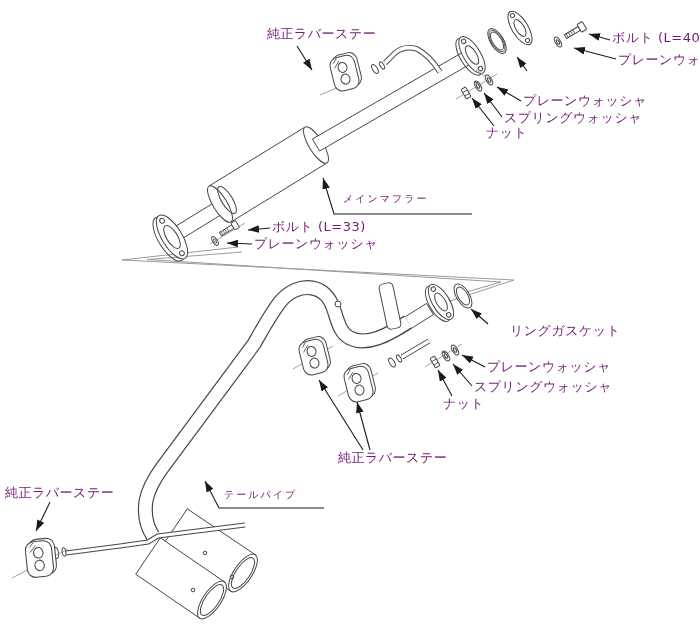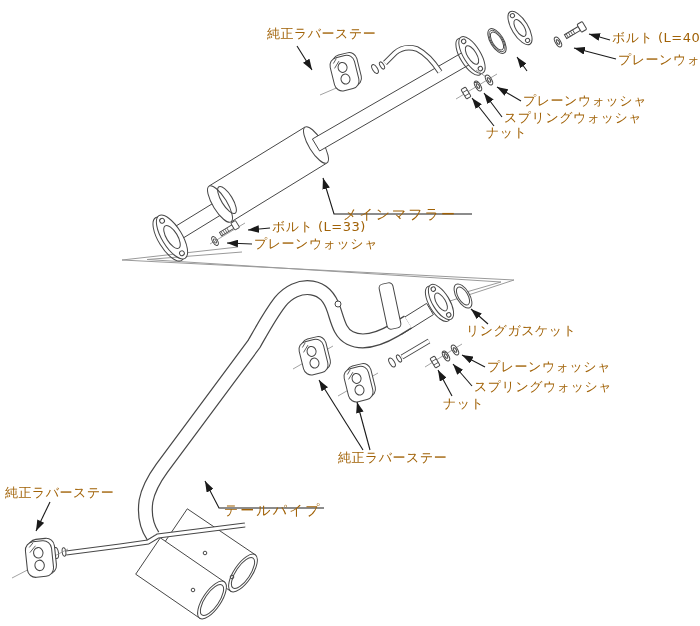--- a/index.html
+++ b/index.html
@@ -1,21 +1,21 @@
 <!DOCTYPE html>
 <html><head>
 <meta charset="utf-8">
 <style>
   html,body{margin:0;padding:0;background:#fff;}
   .stage{position:relative;width:700px;height:626px;background:#fff;overflow:hidden;
          font-family:"DejaVu Sans",sans-serif;}
   .stage svg{position:absolute;left:0;top:0;}
-  .lbl{position:absolute;font-size:13px;color:#a16207;letter-spacing:0.5px;
+  .lbl{position:absolute;font-size:13px;color:#701a75;letter-spacing:0.5px;
        white-space:nowrap;line-height:1.1;}
-  .lbl.big{font-size:14px;letter-spacing:2px;margin-top:14px;}
+  .lbl.big{font-size:10px;letter-spacing:2px;}
 </style>
 </head>
 <body>
 
 <div class="stage">
 
 <svg width="700" height="626" viewBox="0 0 700 626">
   <defs>
     <marker id="ah" viewBox="0 0 10 7" refX="10" refY="3.5" markerWidth="10" markerHeight="7" orient="auto">
       <path d="M0,0 L10,3.5 L0,7 Z" fill="#1a1a1a"></path>
@@ -219,21 +219,21 @@
 
   <div class="lbl" style="left:267px;top:27px">純正ラバーステー</div>
   <div class="lbl" style="left:612px;top:31px">ボルト (L=40)</div>
   <div class="lbl" style="left:618px;top:53px">プレーンウォッシャ</div>
   <div class="lbl" style="left:523px;top:94px">プレーンウォッシャ</div>
   <div class="lbl" style="left:504px;top:111px">スプリングウォッシャ</div>
   <div class="lbl" style="left:486px;top:126px">ナット</div>
   <div class="lbl big" style="left:343px;top:193px">メインマフラー</div>
   <div class="lbl" style="left:272px;top:220px">ボルト (L=33)</div>
   <div class="lbl" style="left:254px;top:237px">プレーンウォッシャ</div>
-  <div class="lbl" style="left:466px;top:324px">リングガスケット</div>
+  <div class="lbl" style="left:510px;top:324px">リングガスケット</div>
   <div class="lbl" style="left:487px;top:360px">プレーンウォッシャ</div>
   <div class="lbl" style="left:474px;top:380px">スプリングウォッシャ</div>
   <div class="lbl" style="left:443px;top:397px">ナット</div>
   <div class="lbl" style="left:338px;top:451px">純正ラバーステー</div>
   <div class="lbl big" style="left:224px;top:489px">テールパイプ</div>
   <div class="lbl" style="left:5px;top:486px">純正ラバーステー</div>
 
 </div>
 
 </body></html>

